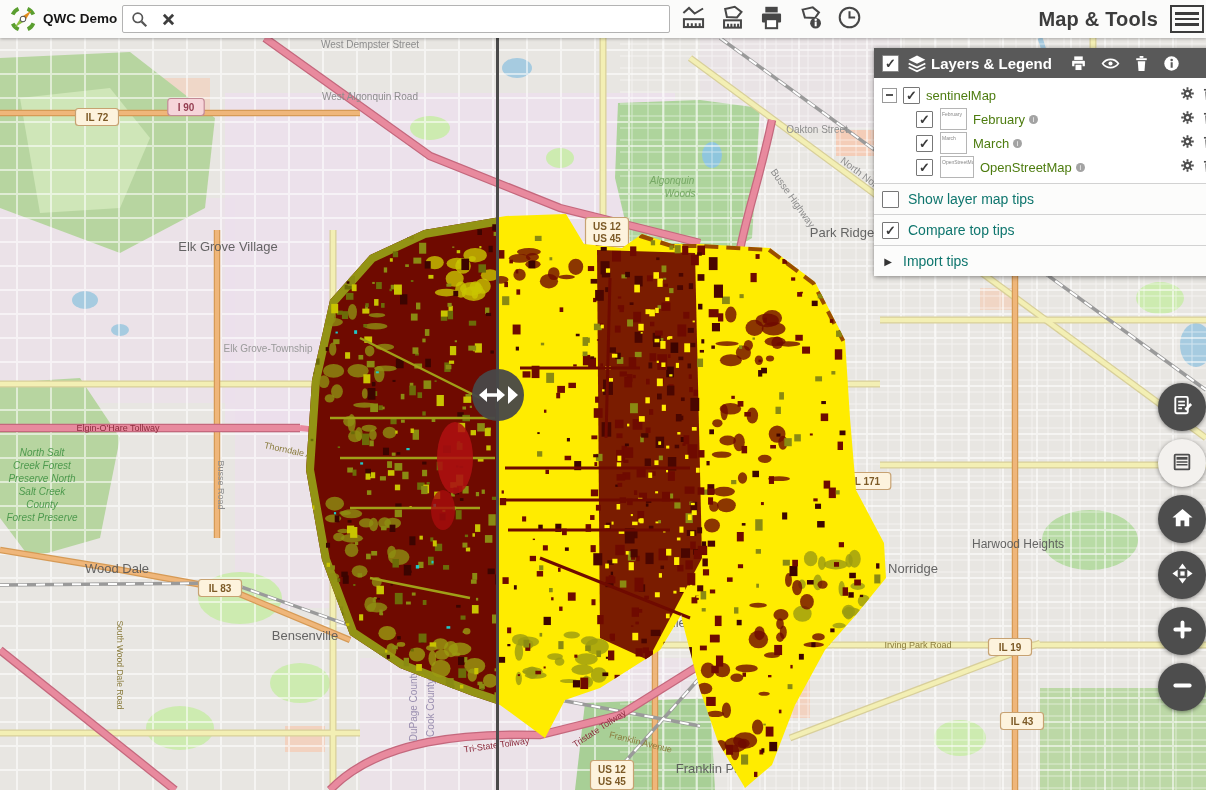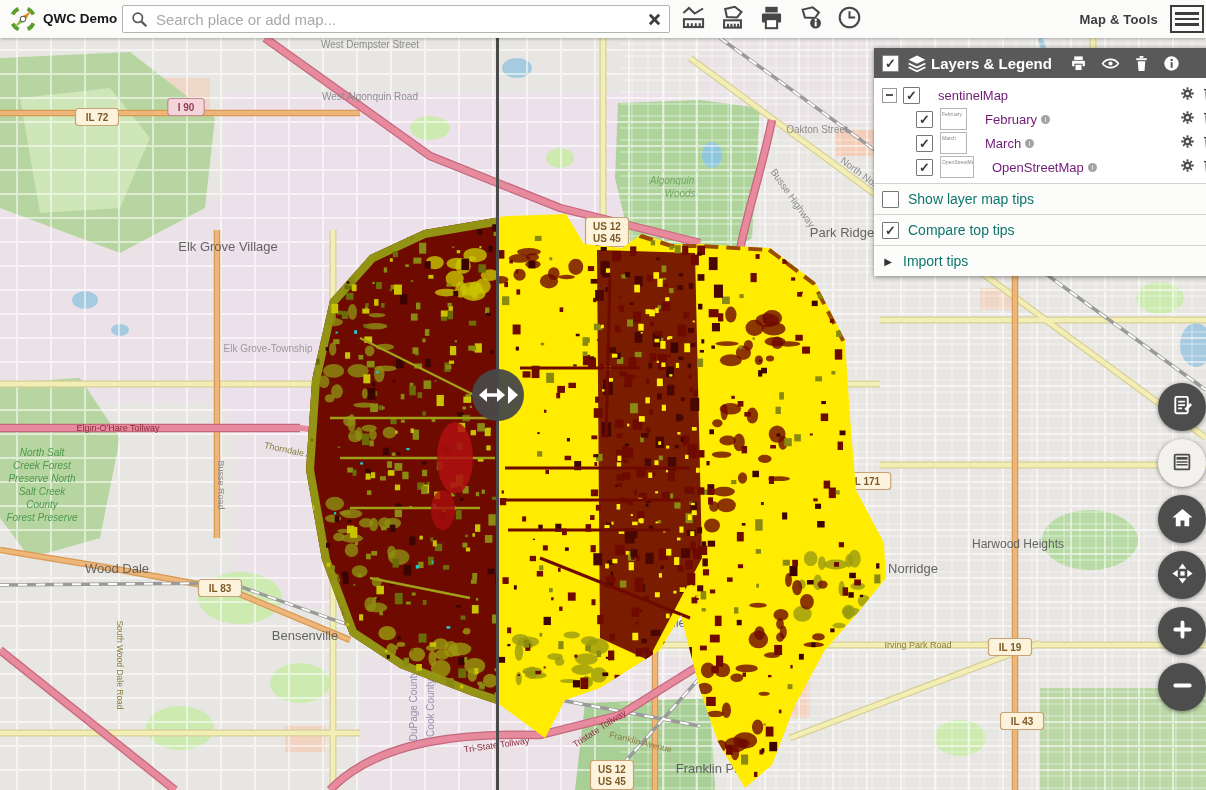--- a/index.html
+++ b/index.html
@@ -16,21 +16,21 @@
   #searchbox .mag{margin:0 6px 0 8px;display:flex;}
   #searchbox input{flex:1;border:none;outline:none;font-size:15px;color:#333;background:transparent;
                    font-family:"Liberation Sans",sans-serif;}
   #searchbox input::placeholder{color:#a9a9a9;}
   #search-clear{border:none;background:none;cursor:pointer;padding:0 8px;display:flex;}
   #toolbar-tools{position:absolute;left:676px;top:2px;display:flex;gap:5px;}
   #toolbar-tools button{width:34px;height:34px;border:none;background:none;padding:4px;
                         color:#474747;cursor:pointer;display:flex;align-items:center;justify-content:center;}
   #menu-button{position:absolute;right:-4px;top:0;height:38px;display:flex;align-items:center;
                gap:12px;cursor:pointer;background:none;border:none;}
-  #menu-label{font-size:13px;font-weight:bold;color:#3c3c3c;letter-spacing:.2px;}
+  #menu-label{font-size:20px;font-weight:bold;color:#3c3c3c;letter-spacing:.2px;}
   #hamburger{width:24px;height:24px;border:2px solid #3c3c3c;display:flex;flex-direction:column;
              justify-content:center;gap:3px;padding:0 3px;background:#fbfbfa;}
   #hamburger span{display:block;height:2.5px;background:#3c3c3c;}
   
   #map{position:absolute;left:0;top:38px;z-index:0;}
   #slider-line{position:absolute;left:496px;top:38px;width:3px;height:752px;background:#4a4a4a;z-index:6;}
   #slider-handle{position:absolute;left:472px;top:369px;width:52px;height:52px;border-radius:50%;
                  background:rgba(72,72,72,.95);z-index:7;display:flex;align-items:center;
                  justify-content:center;cursor:ew-resize;}
   
@@ -48,21 +48,21 @@
   #panel-header .hicon{margin-left:14px;display:flex;color:#fff;}
   .cbx{width:15px;height:15px;background:#fff;border:1.5px solid #8a8a8a;border-radius:1px;
        display:inline-flex;align-items:center;justify-content:center;
        font-size:13px;font-weight:bold;color:#3b3b3b;line-height:1;flex:none;cursor:pointer;}
   .cbx.dark-border{border-color:#777;}
   #layer-tree{background:#fff;padding:5px 0 4px 0;}
   .tree-row{height:24px;display:flex;align-items:center;position:relative;}
   .collapse-box{width:13px;height:13px;border:1px solid #9a9a9a;background:#fff;margin:0 6px 0 8px;
                 display:inline-flex;align-items:center;justify-content:center;cursor:pointer;flex:none;}
   .collapse-box i{display:block;width:7px;height:1.5px;background:#555;}
-  .tree-label{font-size:13px;color:#701a75;margin-left:18px;white-space:nowrap;}
+  .tree-label{font-size:13px;color:#4d7c0f;margin-left:6px;white-space:nowrap;}
   .thumb{height:18px;border:1px solid #b5b5b5;background:#fff;margin-left:7px;flex:none;
          overflow:hidden;font-size:5px;color:#888;line-height:8px;padding:1px;}
   .info-dot{width:9px;height:9px;border-radius:50%;background:#a3a3a3;color:#fff;font-size:7px;
             display:inline-flex;align-items:center;justify-content:center;margin-left:4px;flex:none;}
   .row-icons{position:absolute;right:4px;display:flex;gap:7px;color:#4d4d4d;}
   .row-icons .clip{width:8px;overflow:hidden;}
   .opt-row{height:30px;display:flex;align-items:center;border-top:1px solid #d2d2d2;
            background:#fcfcfb;padding-left:8px;}
   .opt-row .lbl{font-size:14px;color:#0f766e;margin-left:9px;}
   .expander{width:12px;color:#333;font-size:10px;display:inline-flex;justify-content:center;flex:none;}
@@ -1487,21 +1487,20 @@
     <circle cx="16" cy="16" r="3" fill="#fff" stroke="#444" stroke-width="1"></circle>
   </svg>
   <div id="brand">QWC Demo</div>
   <div id="searchbox">
     <span class="mag">
       <svg width="17" height="17" viewBox="0 0 20 20">
           <circle cx="8" cy="8" r="5.5" fill="none" stroke="#555" stroke-width="2"></circle>
           <path d="M12.5,12.5 L18,18" stroke="#555" stroke-width="2.5"></path>
         </svg>
     </span>
-    <input id="search-input" type="text" placeholder="Search place or add map..." style="">
     <button id="search-clear">
       <svg width="13" height="13" viewBox="0 0 14 14">
           <path d="M2,2 L12,12 M12,2 L2,12" stroke="#3e3e3e" stroke-width="3"></path>
         </svg>
     </button>
   </div>
   <div id="toolbar-tools">
       <button>
         <span><svg width="27" height="27" viewBox="0 0 24 24" fill="none" stroke="#474747" stroke-width="1.8">
             <polyline points="3,8 8,3.5 13,8.5 20.5,4"></polyline>

